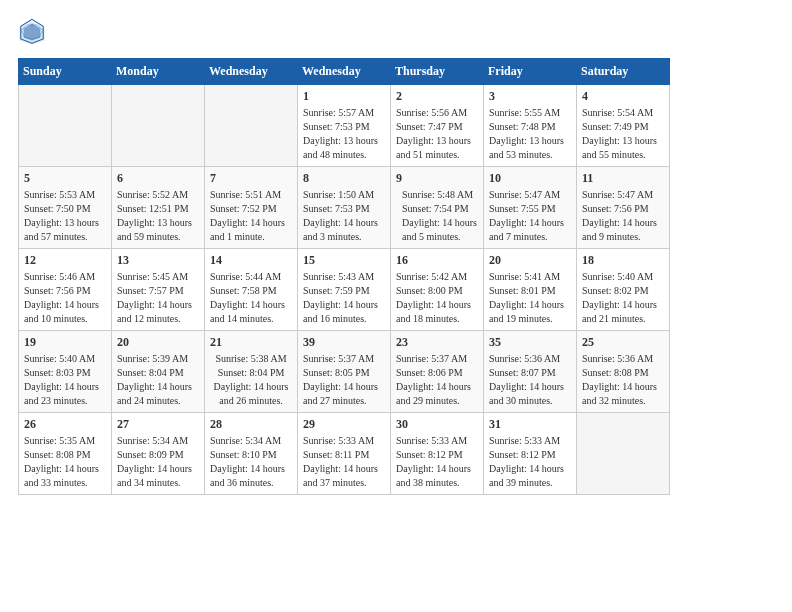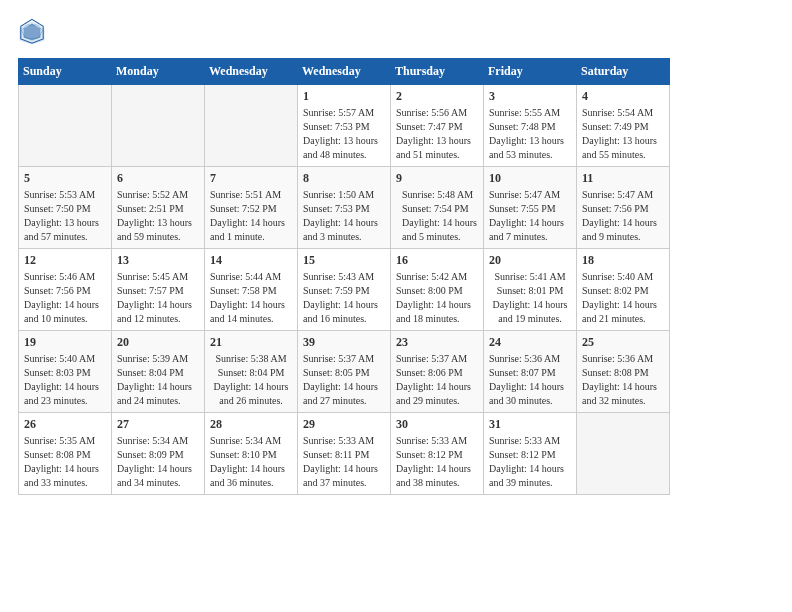--- a/index.html
+++ b/index.html
@@ -176,21 +176,21 @@
           <td>
             <span class="day-number">5</span>
             <div class="day-info" style="white-space: pre-line;">Sunrise: 5:53 AM
 Sunset: 7:50 PM
 Daylight: 13 hours
 and 57 minutes.</div>
           </td>
           <td>
             <span class="day-number">6</span>
             <div class="day-info" style="white-space: pre-line;">Sunrise: 5:52 AM
-Sunset: 2:51 PM
+Sunset: 12:51 PM
 Daylight: 13 hours
 and 59 minutes.</div>
           </td>
           <td>
             <span class="day-number">7</span>
             <div class="day-info" style="white-space: pre-line;">Sunrise: 5:51 AM
 Sunset: 7:52 PM
 Daylight: 14 hours
 and 1 minute.</div>
           </td>
@@ -254,21 +254,21 @@
           </td>
           <td>
             <span class="day-number">16</span>
             <div class="day-info" style="white-space: pre-line;">Sunrise: 5:42 AM
 Sunset: 8:00 PM
 Daylight: 14 hours
 and 18 minutes.</div>
           </td>
           <td>
             <span class="day-number">20</span>
-            <div class="day-info" style="white-space: pre-line; text-align: center;">Sunrise: 5:41 AM
+            <div class="day-info" style="white-space: pre-line;">Sunrise: 5:41 AM
 Sunset: 8:01 PM
 Daylight: 14 hours
 and 19 minutes.</div>
           </td>
           <td>
             <span class="day-number">18</span>
             <div class="day-info" style="white-space: pre-line;">Sunrise: 5:40 AM
 Sunset: 8:02 PM
 Daylight: 14 hours
 and 21 minutes.</div>
@@ -304,21 +304,21 @@
 and 27 minutes.</div>
           </td>
           <td>
             <span class="day-number">23</span>
             <div class="day-info" style="white-space: pre-line;">Sunrise: 5:37 AM
 Sunset: 8:06 PM
 Daylight: 14 hours
 and 29 minutes.</div>
           </td>
           <td>
-            <span class="day-number">24</span>
+            <span class="day-number">35</span>
             <div class="day-info" style="white-space: pre-line;">Sunrise: 5:36 AM
 Sunset: 8:07 PM
 Daylight: 14 hours
 and 30 minutes.</div>
           </td>
           <td>
             <span class="day-number">25</span>
             <div class="day-info" style="white-space: pre-line;">Sunrise: 5:36 AM
 Sunset: 8:08 PM
 Daylight: 14 hours

